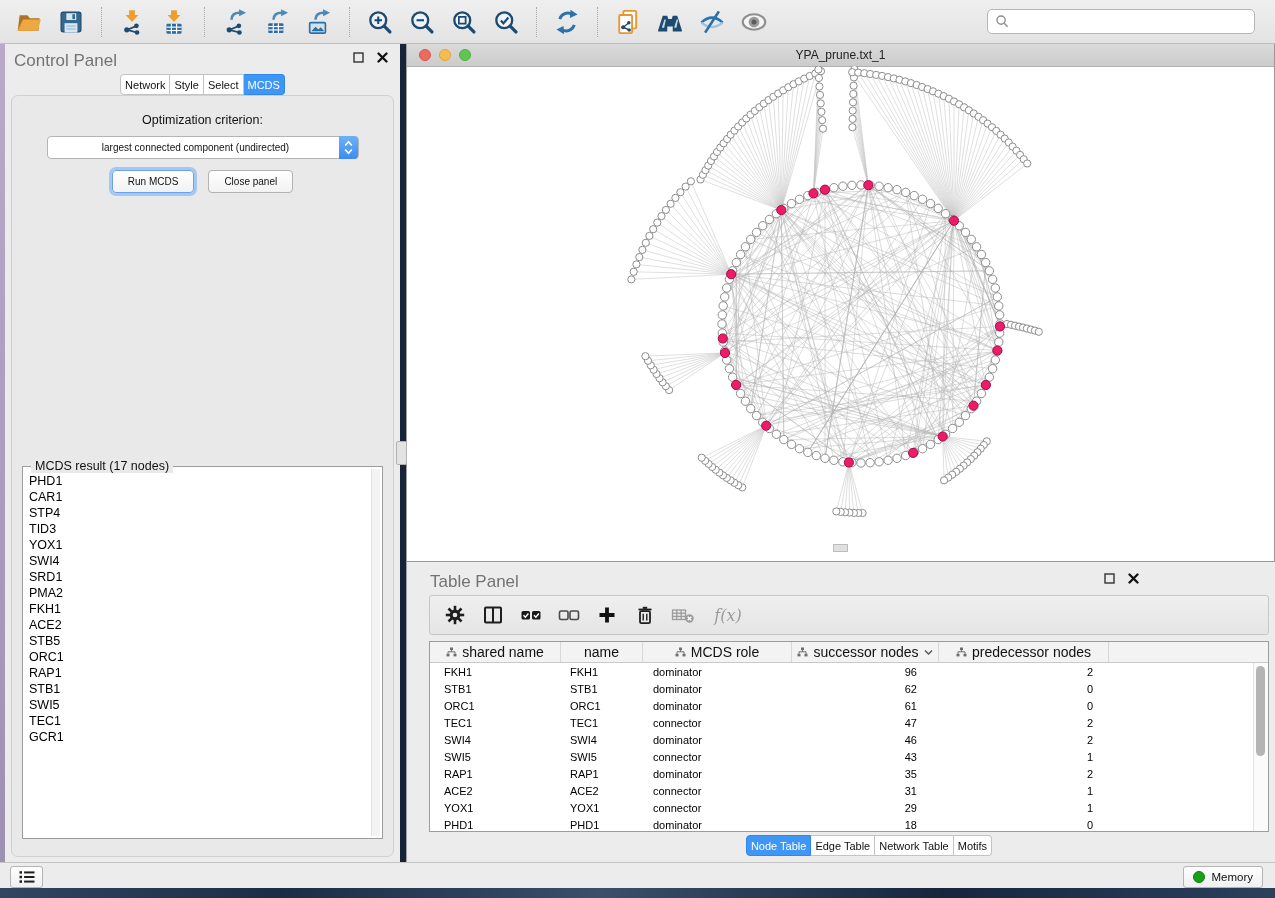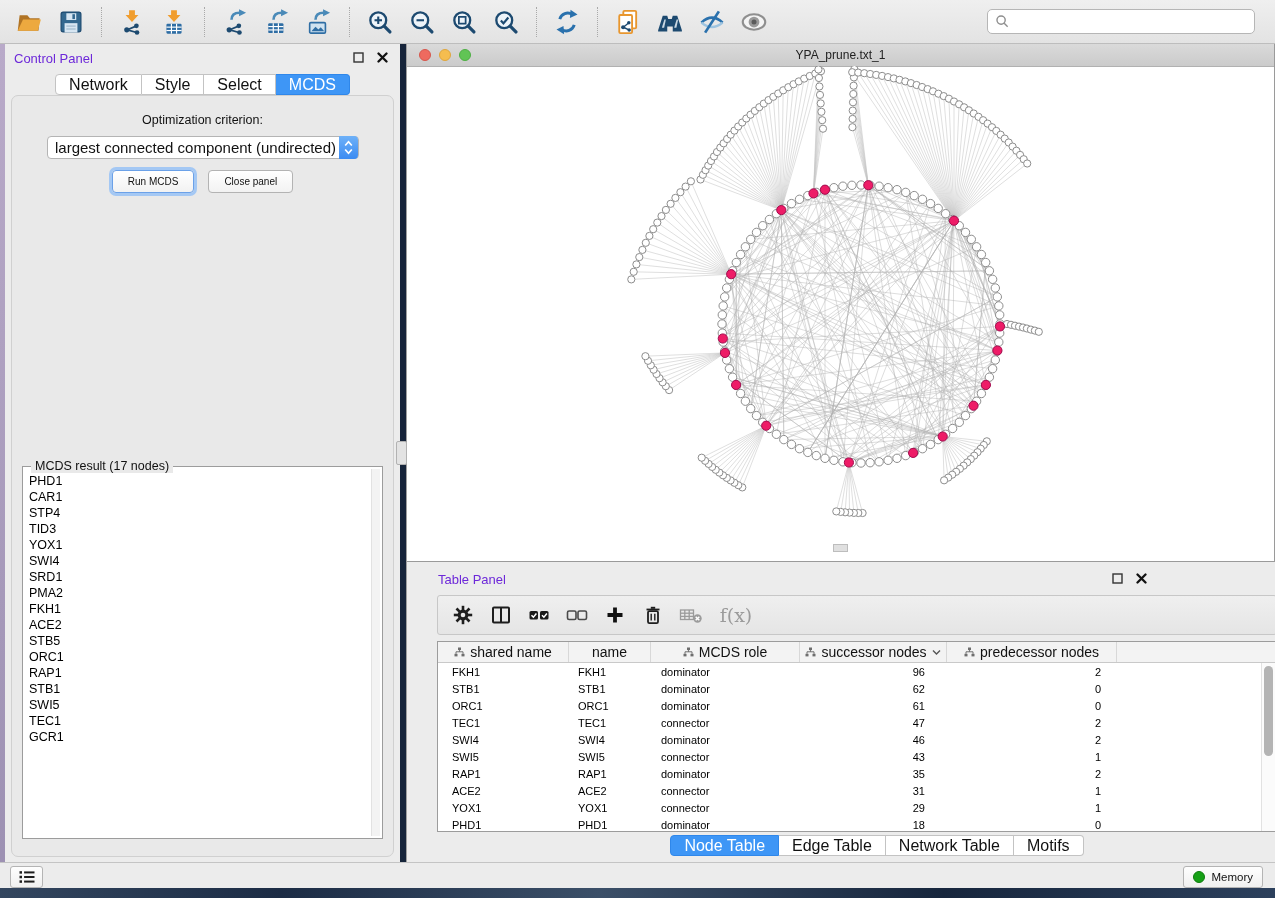--- a/index.html
+++ b/index.html
@@ -8,31 +8,31 @@
   
   .toolbar{position:absolute;left:0;top:0;width:1275px;height:44px;background:linear-gradient(#efefef,#e3e3e3);border-bottom:1px solid #bdbdbd;display:flex;align-items:center;padding-left:8px;box-sizing:border-box;}
   .tb-btn{width:36px;height:36px;display:flex;align-items:center;justify-content:center;flex:0 0 auto;margin:0 3px;border-radius:4px;}
   .tb-sep{width:0;height:30px;border-left:1px dotted #a9a9a9;margin:0 9px;flex:0 0 auto;}
   .tb-search{margin-left:auto;margin-right:20px;width:268px;height:25px;background:#fff;border:1px solid #b6b6b6;border-radius:5px;display:flex;align-items:center;padding-left:7px;box-sizing:border-box;gap:5px;}
   .tb-search input{border:none;outline:none;flex:1;font-size:12px;font-family:"Liberation Sans",sans-serif;background:transparent;}
   
   .wall-left{position:absolute;left:0;top:44px;width:5px;height:844px;background:linear-gradient(#b9aac9,#9c90b2);}
   .control-panel{position:absolute;left:5px;top:44px;width:395px;height:818px;background:#ececec;}
   .cp-header{position:relative;height:28px;}
-  .panel-title{position:absolute;left:9px;top:7px;font-size:13px;color:#6d28d9;}
+  .panel-title{position:absolute;left:9px;top:7px;font-size:17px;color:#737373;}
   .panel-wins{position:absolute;right:12px;top:8px;display:flex;gap:13px;align-items:center;}
   .cp-tabs{display:flex;justify-content:center;margin-top:2px;position:relative;z-index:2;}
-  .seg{height:21px;display:flex;align-items:center;padding:0 13px;font-size:16px;color:#111;background:#fff;border:1px solid #c3c3c3;border-left:none;box-sizing:border-box;cursor:default;}
+  .seg{height:21px;display:flex;align-items:center;padding:0 4px;font-size:11px;color:#111;background:#fff;border:1px solid #c3c3c3;border-left:none;box-sizing:border-box;cursor:default;}
   .seg:first-child{border-left:1px solid #c3c3c3;border-radius:4px 0 0 4px;}
   .seg:last-child{border-radius:0 4px 4px 0;}
   .seg.active{background:#3e96f6;border-color:#2f87ea;color:#fff;}
   .cp-card{position:absolute;left:6px;right:6px;top:51px;bottom:5px;background:#e9e9e9;border:1px solid #d0d0d0;border-radius:7px;}
   .opt-label{margin-top:17px;text-align:center;font-size:12.5px;color:#111;}
   .mac-select{margin:9px auto 0;width:312px;height:23px;background:#fff;border:1px solid #b4b4b4;border-radius:4px;display:flex;align-items:center;box-sizing:border-box;position:relative;}
-  .mac-select .val{flex:1;text-align:center;font-size:15px;color:#111;padding-right:14px;}
+  .mac-select .val{flex:1;text-align:center;font-size:10px;color:#111;padding-right:14px;}
   .stepper{position:absolute;right:0;top:-1px;bottom:-1px;width:19px;background:linear-gradient(#6eb1f8,#3b8bf2);border-radius:0 4px 4px 0;display:flex;align-items:center;justify-content:center;}
   .btn-row{display:flex;justify-content:center;gap:14px;margin-top:11px;}
   .mac-btn{height:23px;padding:0 15px;background:linear-gradient(#ffffff,#f2f2f2);border:1px solid #b3b3b3;border-radius:4px;font-size:10px;font-family:"Liberation Sans",sans-serif;color:#111;}
   .mac-btn.focused{box-shadow:0 0 0 3px #a4c8f4;border-color:#6ba1e8;}
   .result-box{position:absolute;left:10px;right:10px;top:370px;height:371px;background:#fff;border:1px solid #9c9c9c;}
   .result-legend{position:absolute;top:-8px;left:8px;background:#e9e9e9;padding:0 4px;font-size:12.5px;color:#111;}
   .result-list{margin:6px 0 0 6px;font-size:12.5px;line-height:16px;color:#000;}
   .result-scroll{position:absolute;top:2px;right:2px;bottom:2px;width:8px;background:#f3f3f3;border-left:1px solid #e2e2e2;}
   
   .v-grip{position:absolute;left:396px;top:441px;width:9px;height:22px;background:#e3e3e3;border:1px solid #b2b2b2;border-radius:2px;z-index:3;}
@@ -40,24 +40,24 @@
   
   .net-frame{position:absolute;left:0;top:0;width:868px;height:518px;background:#fff;border-right:1px solid #9a9a9a;border-bottom:1px solid #9a9a9a;box-sizing:border-box;}
   .net-titlebar{height:22px;background:linear-gradient(#dadada,#cbcbcb);border-bottom:1px solid #b1b1b1;position:relative;display:flex;align-items:center;}
   .blue-corner{position:absolute;left:0;top:0;width:7px;height:7px;background:#4a7fd6;clip-path:polygon(0 0,100% 0,0 100%);}
   .traffic{display:flex;gap:8px;margin-left:12px;z-index:1;}
   .light{width:12px;height:12px;border-radius:50%;box-sizing:border-box;}
   .net-title{position:absolute;left:0;right:0;text-align:center;font-size:12px;color:#222;}
   .net-canvas{position:absolute;left:0;top:22px;}
   .h-grip{position:absolute;left:426px;top:500px;width:15px;height:8px;background:#e0e0e0;border:1px solid #bdbdbd;box-sizing:border-box;}
   
-  .table-panel{position:absolute;left:16px;top:518px;width:740px;height:300px;background:#ececec;}
+  .table-panel{position:absolute;left:8px;top:518px;width:740px;height:300px;background:#ececec;}
   .tp-toolbar{position:absolute;left:14px;top:33px;width:840px;height:40px;background:linear-gradient(#efefef,#e5e5e5);border:1px solid #c7c7c7;border-radius:3px;display:flex;align-items:center;gap:8px;padding-left:10px;box-sizing:border-box;}
   .tpt-btn{width:30px;height:30px;display:flex;align-items:center;justify-content:center;}
-  .fx{font-family:"DejaVu Serif",serif;font-size:19px;color:#9b9b9b;}
+  .fx{font-family:"DejaVu Serif",serif;font-style:italic;font-size:16px;color:#9b9b9b;}
   .tbl{position:absolute;left:14px;top:79px;width:840px;height:191px;background:#fff;border:1px solid #9c9c9c;box-sizing:border-box;overflow:hidden;}
   .tbl-head{display:flex;height:21px;background:#f3f3f3;border-bottom:1px solid #c9c9c9;box-sizing:border-box;}
   .tbl-hcell{display:flex;align-items:center;justify-content:center;gap:5px;font-size:14px;color:#111;border-right:1px solid #d8d8d8;box-sizing:border-box;height:100%;}
   .tbl-row{display:flex;height:17px;align-items:center;}
   .tbl-cell{font-size:11px;color:#000;box-sizing:border-box;white-space:nowrap;}
   .scroll{position:absolute;right:0;top:21px;width:14px;bottom:0;background:#fbfbfb;border-left:1px solid #e2e2e2;}
   .thumb{position:absolute;left:2px;top:3px;width:9px;height:90px;background:#b4b4b4;border-radius:5px;}
   .tp-tabs{position:absolute;left:0;top:273px;width:868px;display:flex;justify-content:center;margin-left:20px;}
   
   .status{position:absolute;left:0;top:862px;width:1275px;height:26px;background:#ececec;border-top:1px solid #c4c4c4;box-sizing:border-box;text-align:right;}

